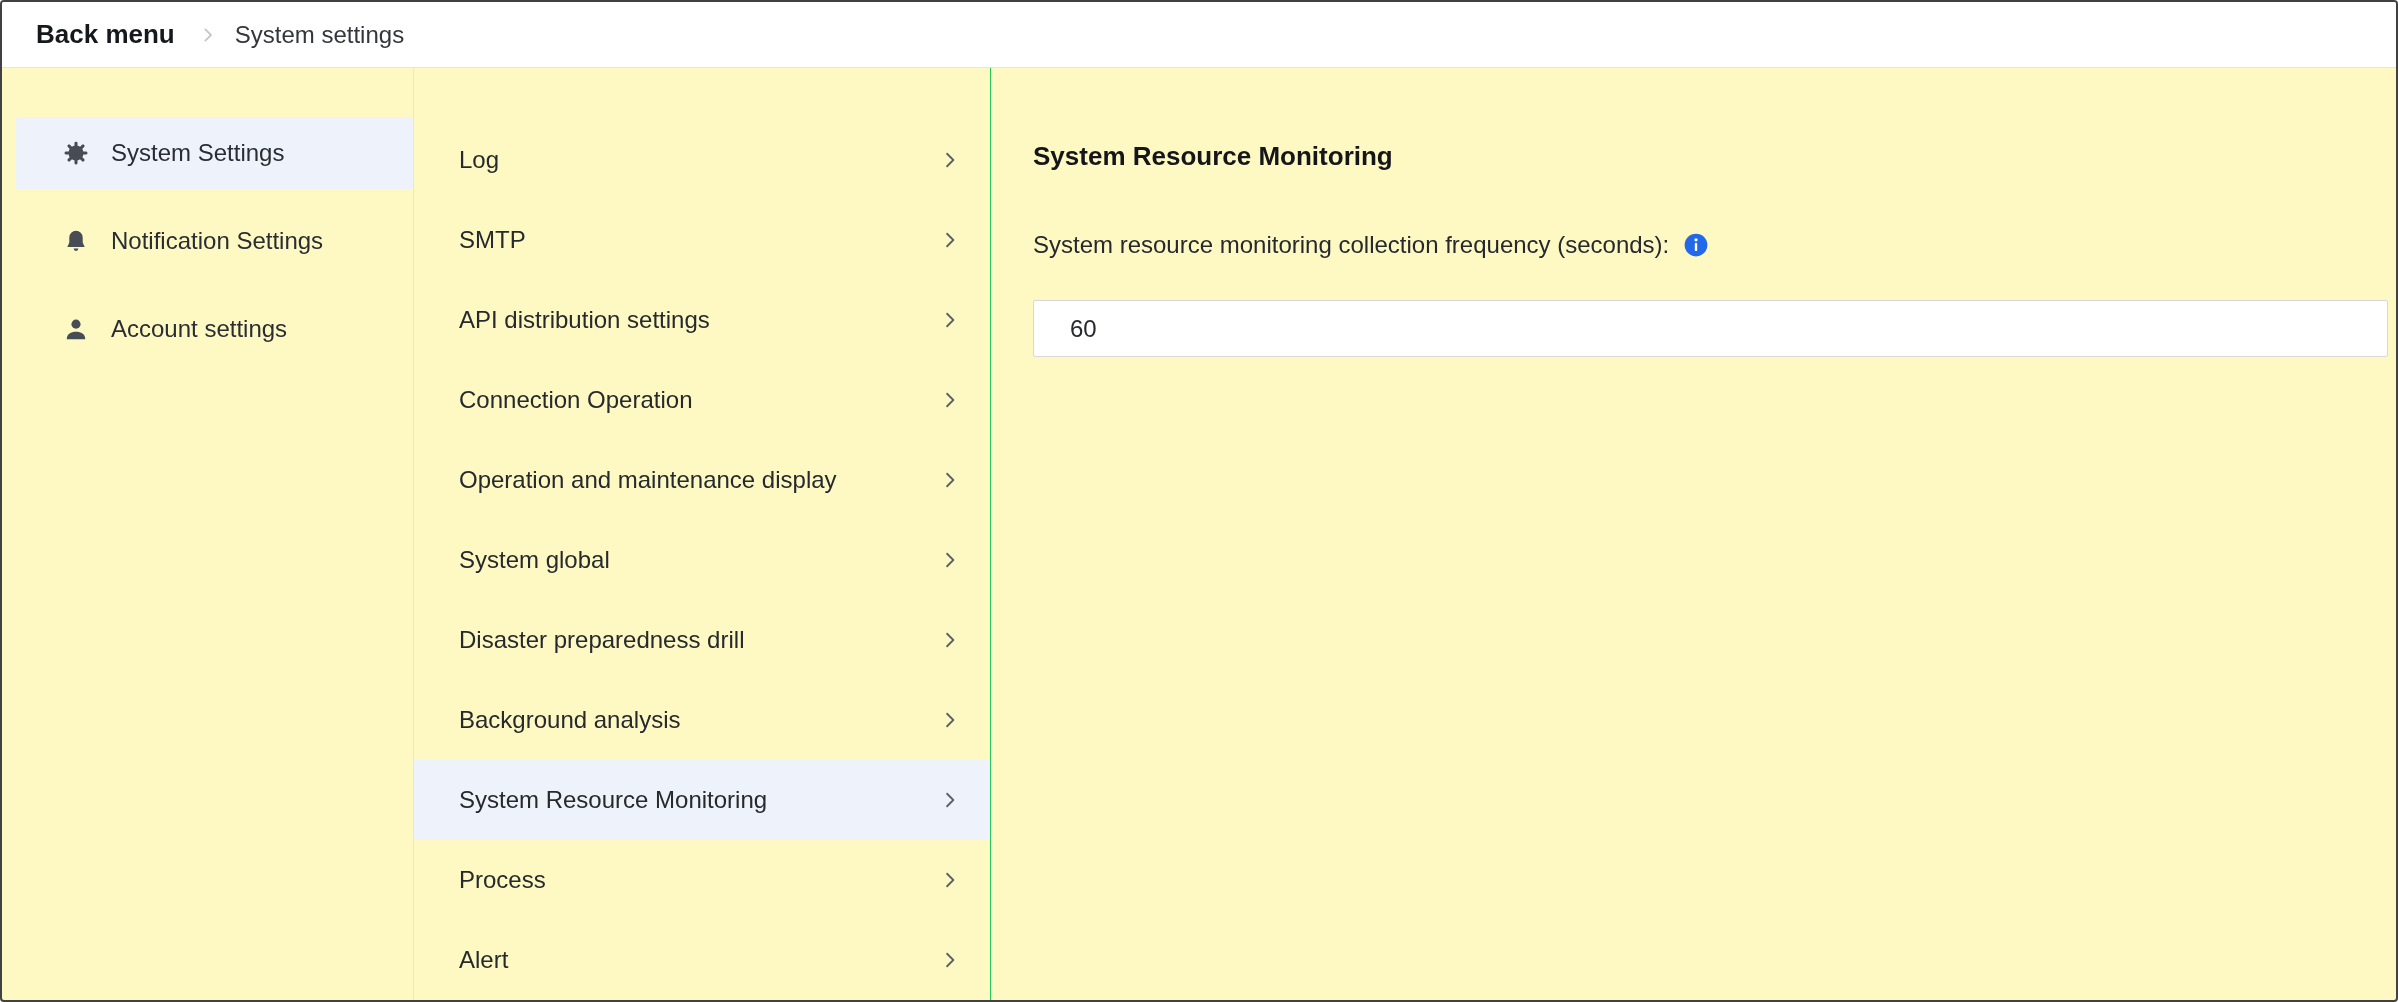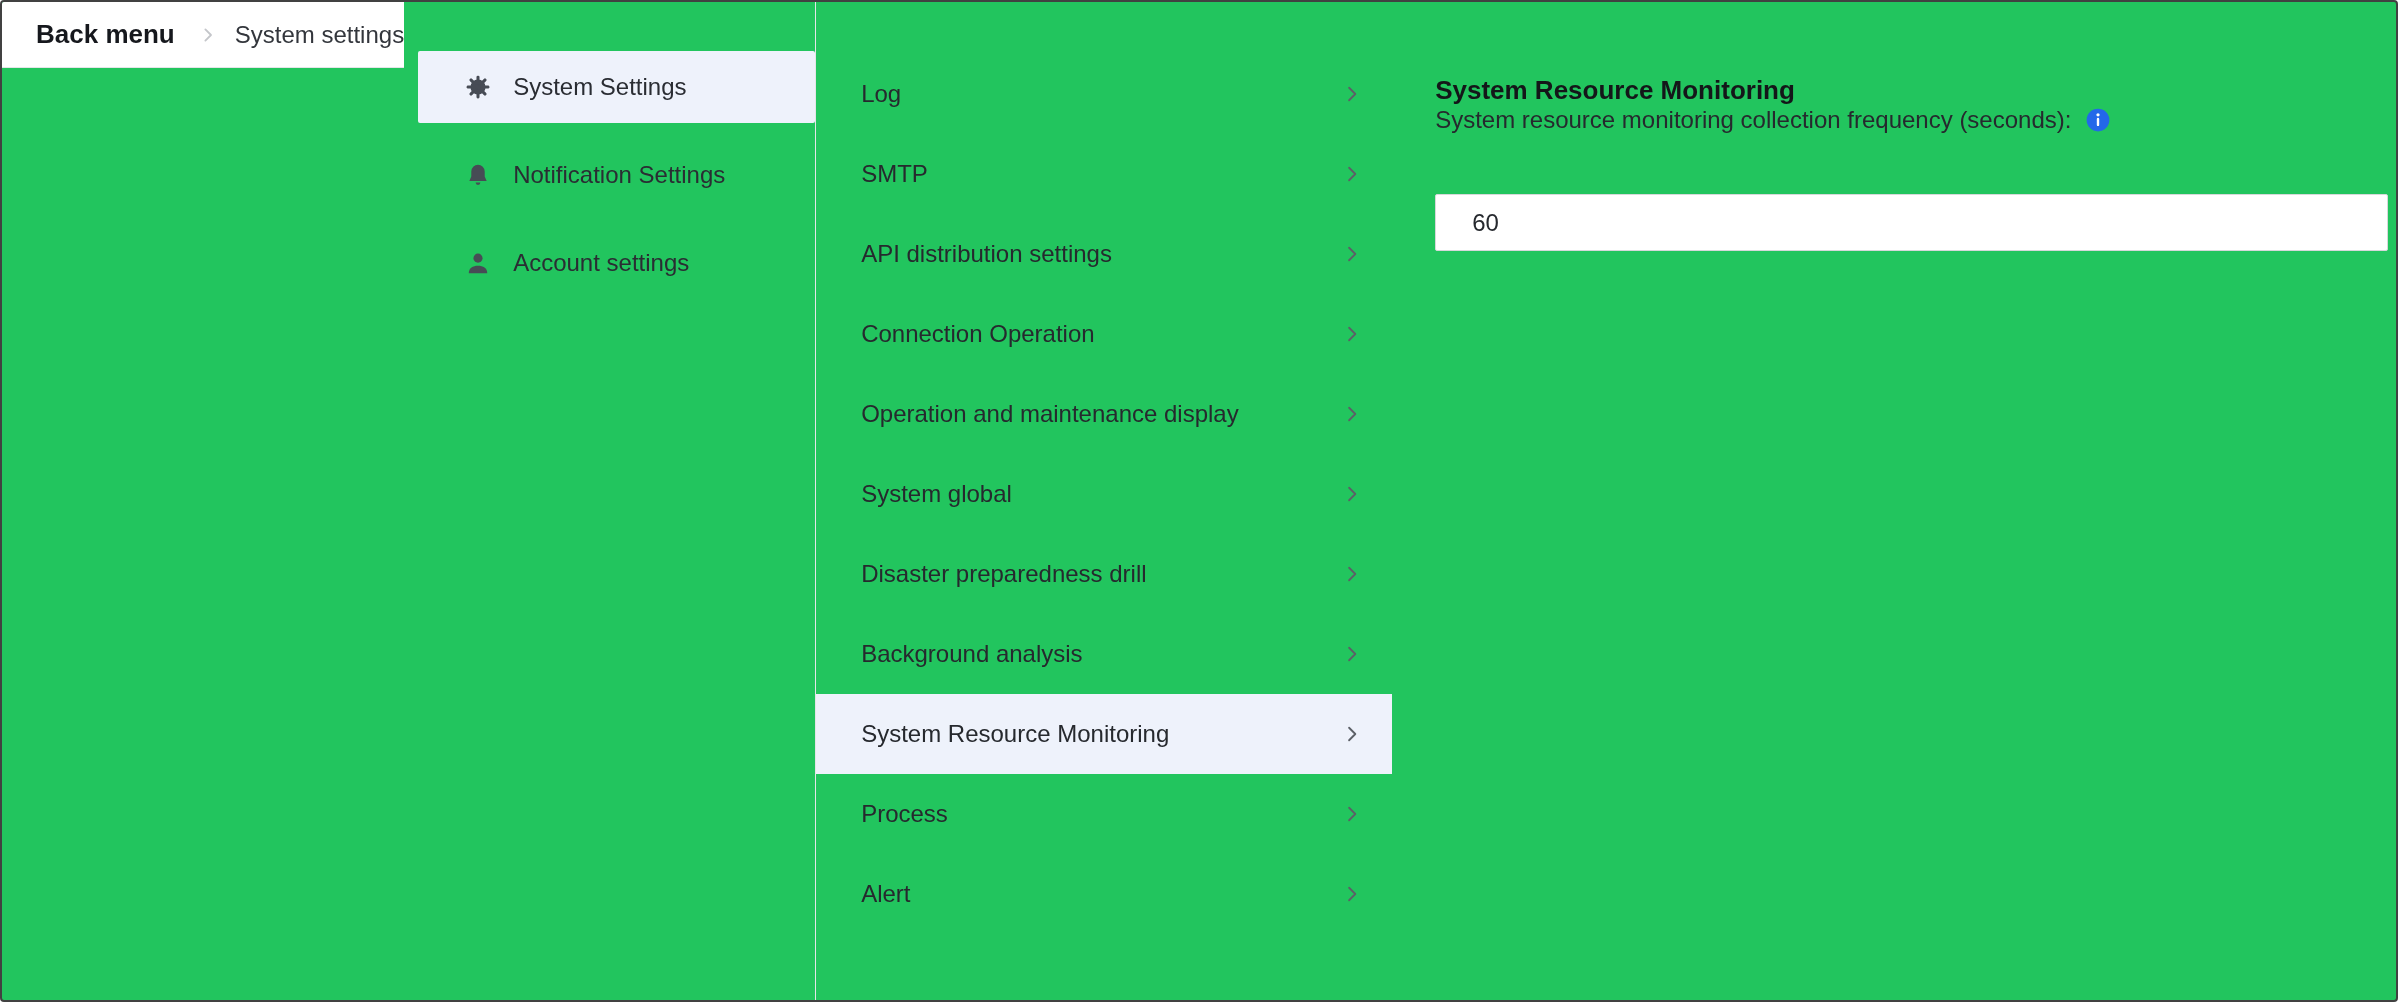--- a/index.html
+++ b/index.html
@@ -6,22 +6,22 @@
   html, body { margin: 0; padding: 0; }
   body {
     width: 2398px; height: 1002px;
     background: #ffffff;
     font-family: "Liberation Sans", sans-serif;
   }
   .page {
     width: 2398px; height: 1002px;
     border: 2px solid #414141;
     border-radius: 4px;
-    background: #22c55e;
-    display: flex; flex-direction: row;
+    background: #fef9c3;
+    display: flex; flex-direction: column;
     overflow: hidden;
   }
 
   
   .breadcrumb-bar {
     flex: 0 0 66px; height: 66px;
     display: flex; align-items: center;
     padding-left: 34px;
     border-bottom: 1px solid #e4e5e8;
     background: #ffffff;
@@ -64,27 +64,28 @@
     font-size: 24px; color: #26292e;
     cursor: pointer; white-space: nowrap;
   }
   .menu-item.selected { background: #eef2fb; }
   .menu-chevron { display: inline-flex; color: #5c6067; flex: 0 0 auto; }
 
   
   .content { flex: 1; min-width: 0; padding: 73px 8px 0 42px; }
   .content-title { margin: 0; font-size: 26px; font-weight: 700; color: #141619; }
   .field-row {
+    margin-top: 59px;
     display: flex; align-items: center; gap: 14px;
     font-size: 24px; color: #26292e;
   }
   .info-icon { display: inline-flex; cursor: pointer; flex: 0 0 auto; }
   .field-input {
     display: block;
-    margin-top: 60px;
+    margin-top: 41px;
     width: 100%; height: 57px;
     border: 1px solid #d7d8da; border-radius: 2px;
     padding: 0 20px 0 36px;
     font-size: 24px; color: #26292e;
     font-family: "Liberation Sans", sans-serif;
     outline: none; background: #ffffff;
   }
 </style>
 </head>
 <body>

